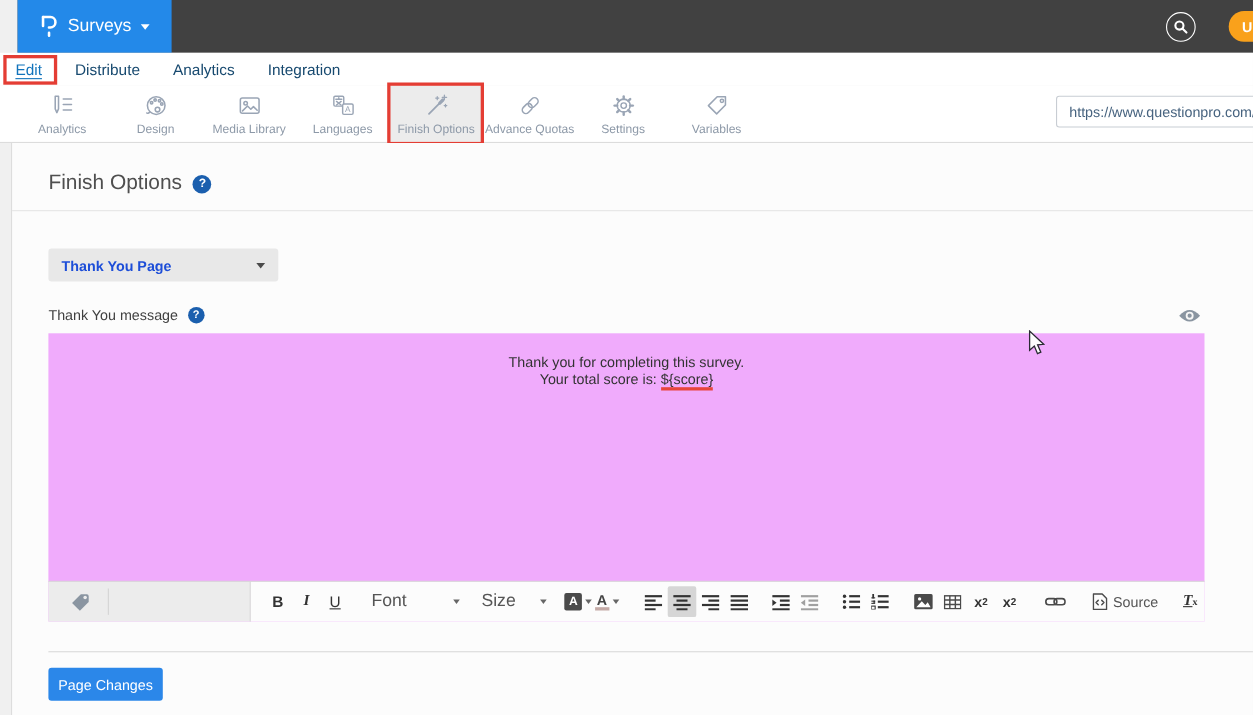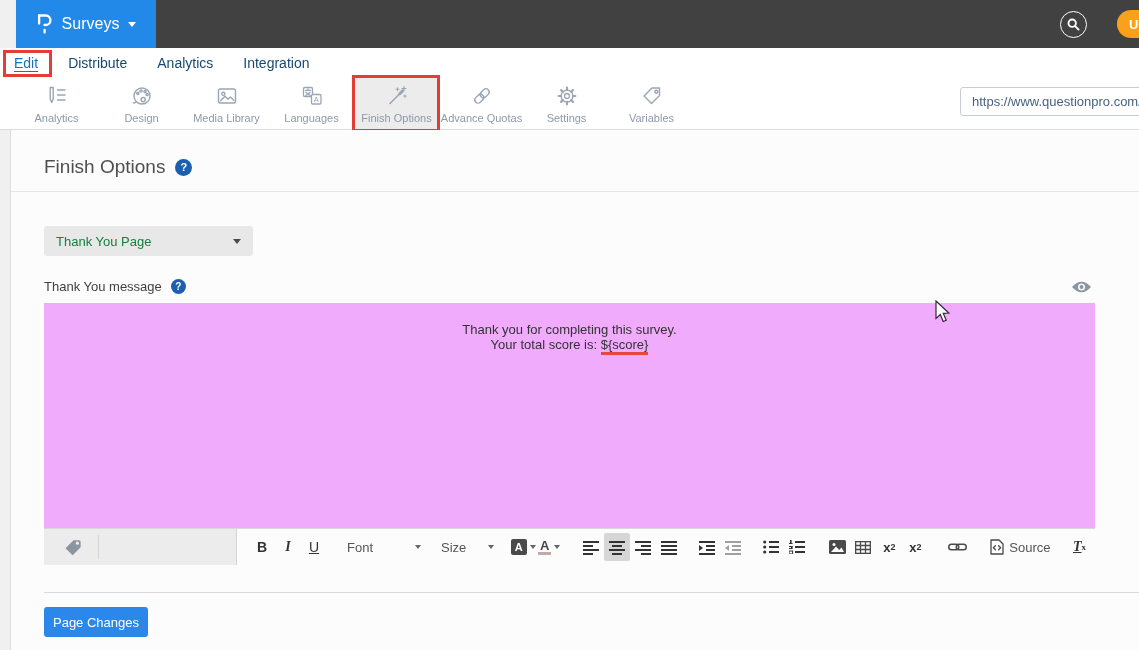--- a/index.html
+++ b/index.html
@@ -44,21 +44,21 @@
   .content { position:absolute; top:130px; left:0; right:0; bottom:0; background:#f0f0f0; }
   .card { position:absolute; left:10px; top:0; right:0; bottom:0; background:#fcfcfc; border-left:1px solid #dddddd; }
   .page-title-row { position:absolute; left:44px; top:26px; display:flex; align-items:center; gap:10px; }
   .page-title { font-size:19px; color:#4f4f4f; font-weight:400; }
   .help-icon { width:17px; height:17px; border-radius:50%; background:#1b5fae; color:#fff; font-size:11px; font-weight:bold;
                display:inline-flex; align-items:center; justify-content:center; cursor:pointer; }
   .help-icon.small { width:15px; height:15px; font-size:10px; }
   .divider-h { position:absolute; left:11px; right:0; top:61px; height:1px; background:#e6e6e6; }
   .dropdown { position:absolute; left:44px; top:96px; width:209px; height:30px; background:#e8e8e8; border-radius:3px;
               display:flex; align-items:center; justify-content:space-between; padding:0 12px; cursor:pointer; }
-  .dropdown-value { font-size:13px; color:#15803d; }
+  .dropdown-value { font-size:13px; color:#1d4ed8;font-weight:bold; }
   .caret-dn-d { width:0;height:0;border-left:4.5px solid transparent;border-right:4.5px solid transparent;border-top:5px solid #4a4a4a; }
   .msg-label-row { position:absolute; left:44px; top:149px; display:flex; align-items:flex-start; gap:9px; }
   .msg-label { font-size:13px; color:#3f3f3f; }
   .eye-btn { position:absolute; left:1068px; top:148px; width:26px; height:18px; display:flex; align-items:center; justify-content:center; cursor:pointer; }
 
   
   .editor { position:absolute; left:44px; top:173px; width:1051px; height:262px; background:#f0abfc; }
   .editor-content { position:absolute; top:0; left:0; right:0; height:225px; padding-top:20px; text-align:center;
                     font-size:13px; color:#333; line-height:14.5px; cursor:text; }
   .score-var { border-bottom:3px solid #e8453c; padding-bottom:0px; }
@@ -66,21 +66,21 @@
   .tb-left { width:193px; background:#ececec; border-right:1px solid #d4d4d4; display:flex; align-items:center; padding-left:14px; }
   .tb-vsep { width:1px; height:24px; background:#d4d4d4; margin-left:10px; }
   .tb-right { flex:1; background:#fcfcfc; display:flex; align-items:center; padding-left:12px; }
   .tbtn { min-width:26px; height:28px; display:flex; align-items:center; justify-content:center;
           border-radius:2px; color:#333; cursor:pointer; font-size:14px; }
   .tbtn.active { background:#d6d6d6; }
   .tbtn.disabled { opacity:.45; cursor:default; }
   .tbold { font-weight:bold; }
   .titalic { font-style:italic; font-family:"Liberation Serif", serif; font-weight:bold; }
   .tunderline { text-decoration:underline; }
-  .tsel { display:flex; align-items:center; color:#555; font-size:13px; cursor:pointer; padding:0 4px; height:28px; }
+  .tsel { display:flex; align-items:center; color:#555; font-size:16px; cursor:pointer; padding:0 4px; height:28px; }
   .car { width:0;height:0;border-left:3.5px solid transparent;border-right:3.5px solid transparent;border-top:4px solid #666; }
   .bgcolor-box { width:16px; height:16px; background:#4a4a4a; border-radius:2px; color:#fff; font-size:11px; font-weight:bold;
                  display:flex; align-items:center; justify-content:center; }
   .color-a { display:flex; flex-direction:column; align-items:center; line-height:11px; }
   .color-a .letter { font-size:13px; font-weight:bold; color:#444; }
   .color-a .bar { width:13px; height:3px; background:#c4aaa6; margin-top:1px; }
   .subsup { font-size:13px; font-weight:bold; color:#333; }
   .subsup .sm-sub { font-size:9px; vertical-align:-4px; }
   .subsup .sm-sup { font-size:9px; vertical-align:5px; }
   .src-label { font-size:13px; color:#555; margin-left:5px;text-align:right; }

